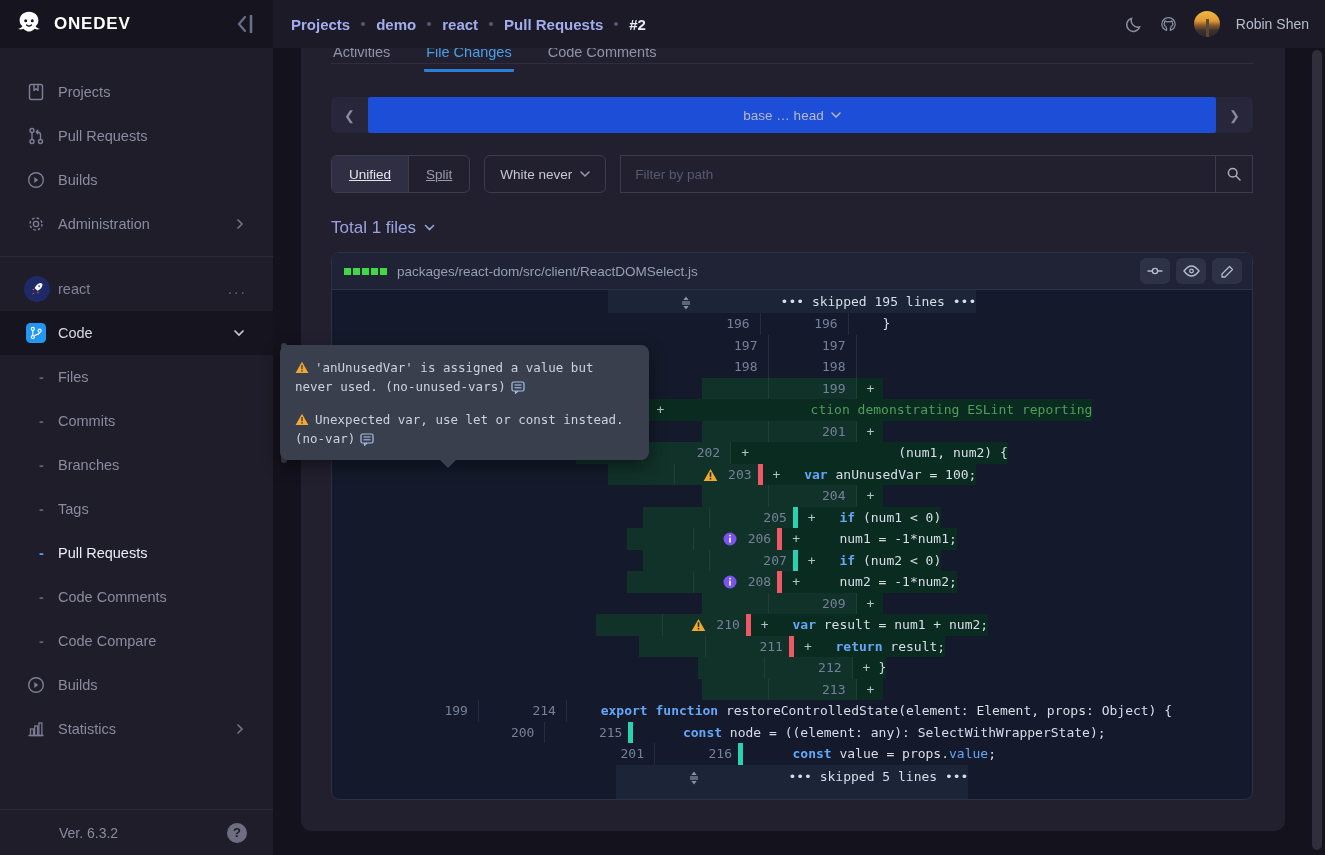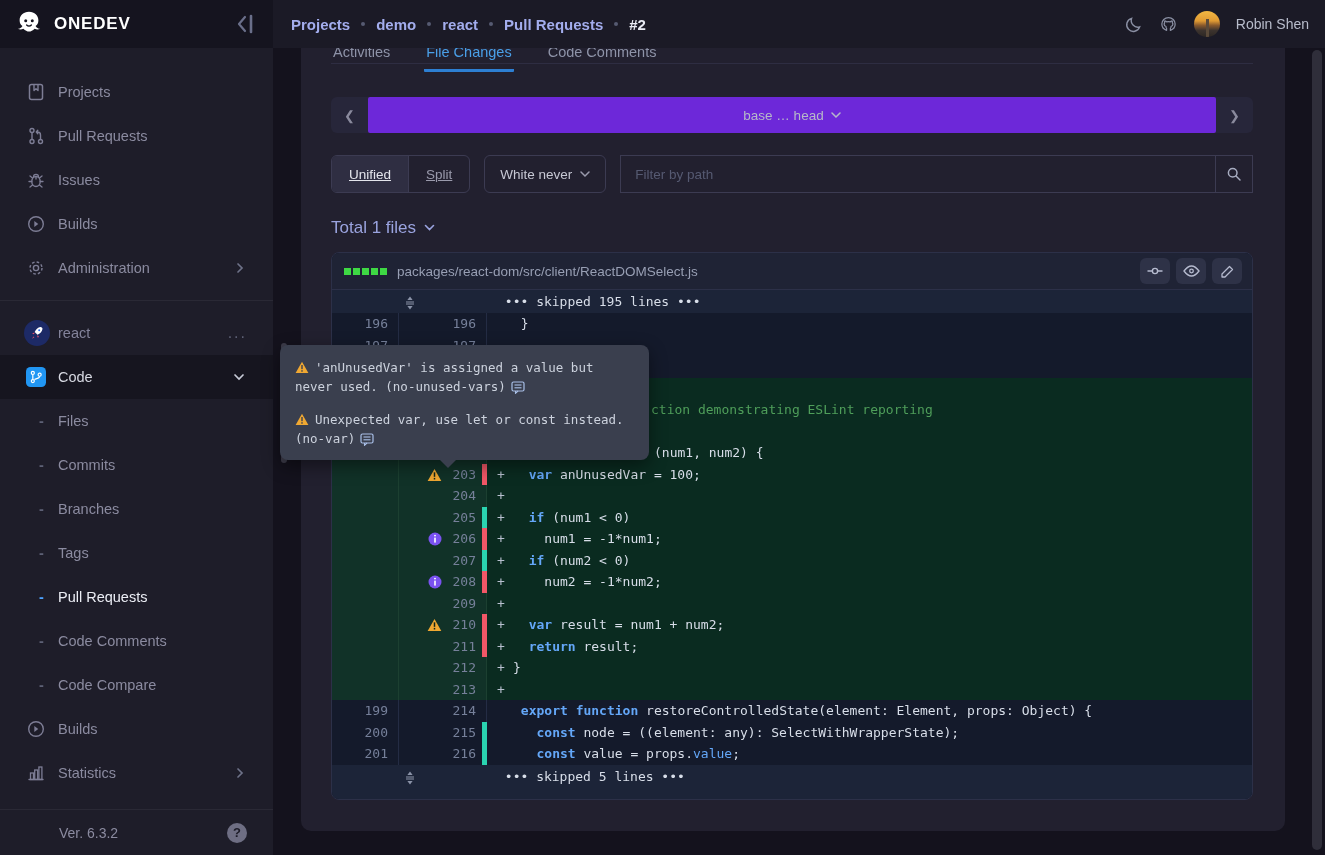--- a/index.html
+++ b/index.html
@@ -51,21 +51,21 @@
 
   
   .tabs{position:absolute;left:30px;top:-8px;display:flex;gap:32px;font-size:14.5px;}
   .tab{padding:4px 2px 9px 2px;color:#8e93a8;cursor:pointer;}
   .tab.active{color:#4a9fe8;border-bottom:3px solid #2d7fd3;border-radius:0 0 1px 1px;}
   .tabs-rule{position:absolute;left:30px;top:15px;width:922px;height:1px;background:#2e2d42;}
 
   
   .revbar{top:49px;height:36px;background:#27263a;border-radius:6px;display:flex;align-items:center;cursor:pointer;}
   .revbar .edge{width:37px;text-align:center;color:#8a8a9d;font-size:13px;}
-  .revbar .inner{flex:1;height:36px;background:#6d28d9;border-radius:2px;display:flex;align-items:center;justify-content:center;color:#b7b9c8;font-size:13.5px;gap:7px;}
+  .revbar .inner{flex:1;height:36px;background:#1d4ed8;border-radius:2px;display:flex;align-items:center;justify-content:center;color:#b7b9c8;font-size:13.5px;gap:7px;}
 
   
   .toolbar{top:107px;height:38px;display:flex;gap:14px;}
   .seg-group{display:flex;border:1px solid #3c3b52;border-radius:6px;overflow:hidden;}
   .seg{padding:0 17px;display:flex;align-items:center;font-size:13.5px;color:#9a9aac;cursor:pointer;text-decoration:underline;}
   .seg.on{background:#2f2e42;color:#e4e5ec;}
   .seg + .seg{border-left:1px solid #3c3b52;}
   .drop-btn{border:1px solid #3c3b52;border-radius:6px;padding:0 15px;display:flex;align-items:center;gap:8px;color:#c7c8d4;font-size:13.5px;cursor:pointer;}
   .filter-wrap{flex:1;display:flex;border:1px solid #3c3b52;border-radius:0;overflow:hidden;}
   .filter-input{flex:1;background:transparent;border:none;outline:none;padding:0 14px;color:#c7c8d4;font-size:13.5px;}
@@ -78,21 +78,21 @@
   
   .file-card{top:204px;height:548px;border:1px solid #2c3048;border-radius:8px;overflow:hidden;display:flex;flex-direction:column;background:#141a2b;}
   .file-head{height:37px;background:#1f2335;border-bottom:1px solid #2c3048;display:flex;align-items:center;flex:0 0 auto;}
   .diffstat{display:flex;gap:2px;margin-left:12px;}
   .diffstat i{width:7px;height:7px;background:#3ed944;display:block;}
   .file-path{margin-left:10px;color:#989fb4;font-size:13.5px;}
   .file-actions{margin-left:auto;margin-right:10px;display:flex;gap:6px;}
   .fa-btn{width:30px;height:26px;background:#2e3247;border-radius:6px;display:flex;align-items:center;justify-content:center;cursor:pointer;}
 
   
-  .diff{flex:1;display:flex;flex-direction:column;font-family:"DejaVu Sans Mono",monospace;font-size:13px;}
+  .diff{flex:1;display:flex;flex-direction:column;font-family:"DejaVu Sans Mono",monospace;font-size:13px;align-items:center;}
   .drow{display:flex;height:21.5px;line-height:21.5px;position:relative;flex:0 0 auto;}
   .drow.skip{height:23px;line-height:23px;background:#1c2438;color:#98a0b5;}
   .drow.skip.last{flex:1 1 auto;align-items:flex-start;}
   .col-old{width:67px;flex:0 0 67px;text-align:right;padding-right:10px;color:#76809a;border-right:1px solid #242c44;}
   .col-new{width:88px;flex:0 0 88px;text-align:right;padding-right:10px;color:#76809a;border-right:1px solid #242c44;position:relative;}
   .col-code{flex:1;white-space:pre;padding-left:10px;color:#d8dee9;overflow:hidden;}
   .drow.add .col-old{background:#113228;border-right-color:#1c4031;}
   .drow.add .col-new{background:#113228;border-right-color:#1c4031;}
   .drow.add .col-code{background:#0a2b20;}
   .gbar{position:absolute;right:-1px;top:0;width:5px;height:100%;z-index:2;}
@@ -167,27 +167,20 @@
       <span class="lbl">Projects</span>
     </div>
     <div class="side-item">
       <svg class="icn-box" viewBox="0 0 20 20">
         <circle cx="6" cy="4.5" r="2" stroke="#7d7d95" stroke-width="1.4" fill="none"></circle>
         <circle cx="6" cy="15.5" r="2" stroke="#7d7d95" stroke-width="1.4" fill="none"></circle>
         <circle cx="14.5" cy="15.5" r="2" stroke="#7d7d95" stroke-width="1.4" fill="none"></circle>
         <path d="M6 6.5v7M14.5 13.5V9a3 3 0 00-3-3h-1.2M11.8 4.2L10.3 6l1.5 1.8" stroke="#7d7d95" stroke-width="1.4" fill="none" stroke-linecap="round" stroke-linejoin="round"></path>
       </svg>
       <span class="lbl">Pull Requests</span>
-    </div>
-    <div class="side-item">
-      <svg class="icn-box" viewBox="0 0 20 20">
-        <ellipse cx="10" cy="11.5" rx="4.2" ry="5" stroke="#7d7d95" stroke-width="1.4" fill="none"></ellipse>
-        <path d="M10 6.5V9M6.5 8L4 6M13.5 8l2.5-2M5.8 11.5H3M14.2 11.5H17M6.5 15l-2.5 2M13.5 15l2.5 2M7.5 6.8a2.5 2.5 0 015 0" stroke="#7d7d95" stroke-width="1.3" fill="none" stroke-linecap="round"></path>
-      </svg>
-      <span class="lbl">Issues</span>
     </div>
     <div class="side-item">
       <svg class="icn-box" viewBox="0 0 20 20">
         <circle cx="10" cy="10" r="7.3" stroke="#7d7d95" stroke-width="1.4" fill="none"></circle>
         <path d="M8.3 7l4 3-4 3z" fill="#7d7d95"></path>
       </svg>
       <span class="lbl">Builds</span>
     </div>
     <div class="side-item">
       <svg class="icn-box" viewBox="0 0 20 20">

